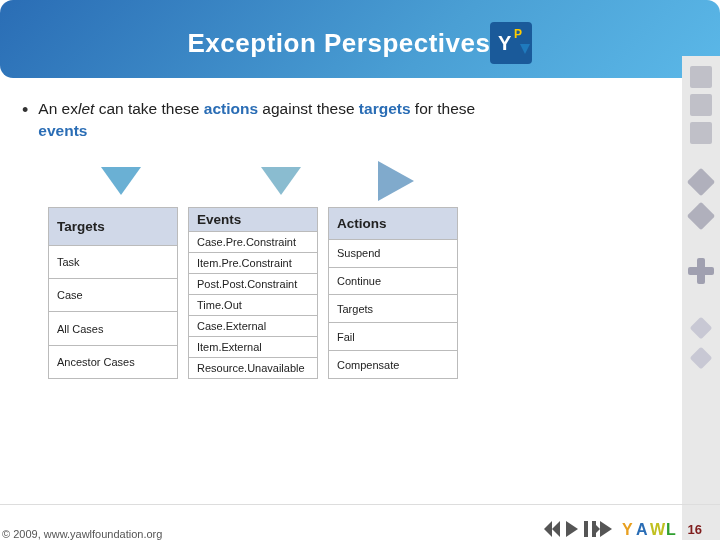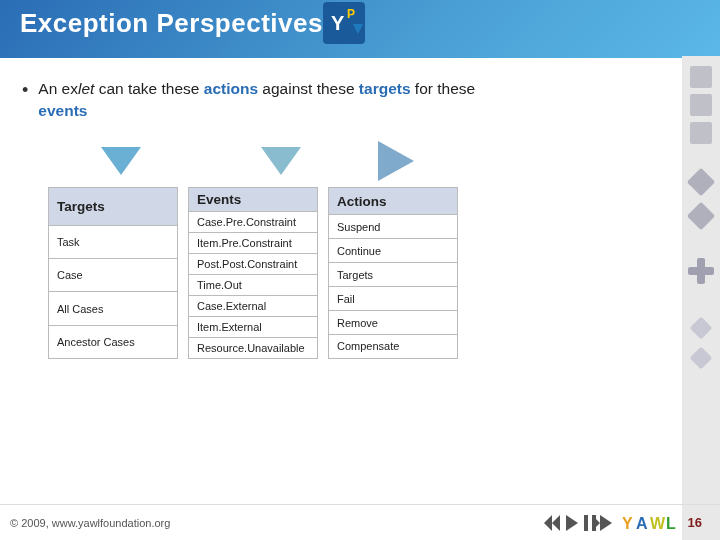--- a/index.html
+++ b/index.html
@@ -8,25 +8,26 @@
       height: 540px;
       font-family: Arial, sans-serif;
       background: #fff;
       overflow: hidden;
       position: relative;
     }
 
     
     .header {
       background: linear-gradient(135deg, #2a6db5 0%, #4a9fd4 60%, #5bb8e8 100%);
-      padding: 2px 20px 14px 20px;
-      display: flex;
-      align-items: center;
-      justify-content: flex-start;
+      padding: 22px 20px 14px 20px;
+      display: flex;
+      align-items: center;
+      justify-content: center;
       min-height: 56px;
+      border-radius: 13px;
     }
     .header-title {
       color: #fff;
       font-size: 26px;
       font-weight: bold;
       letter-spacing: 0.5px;
     }
     .header-logo {
       width: 42px;
       height: 42px;
@@ -181,23 +182,23 @@
     }
 
     
     .footer {
       position: absolute;
       bottom: 0;
       left: 0;
       right: 0;
       height: 36px;
       display: flex;
-      align-items: center;
+      align-items: flex-end;
       justify-content: space-between;
-      padding: 0 18px 0 10px;
+      padding: 0 18px 0 2px;
       border-top: 1px solid #ddd;
     }
     .footer-copyright {
       font-size: 11px;
       color: #555;
     }
     .footer-logo {
       display: flex;
       align-items: center;
       gap: 6px;
@@ -327,23 +328,20 @@
         <tr>
             <td class="body-cell">Continue</td>
           </tr>
         <tr>
             <td class="body-cell">Targets</td>
           </tr>
         <tr>
             <td class="body-cell">Fail</td>
           </tr>
         <tr>
-            <td class="body-cell">Remove</td>
-          </tr>
-        <tr>
             <td class="body-cell">Compensate</td>
           </tr>
       </tbody>
     </table>
 
   </div>
 </div>
 
 <div class="footer">
   <span class="footer-copyright">© 2009, www.yawlfoundation.org</span>

